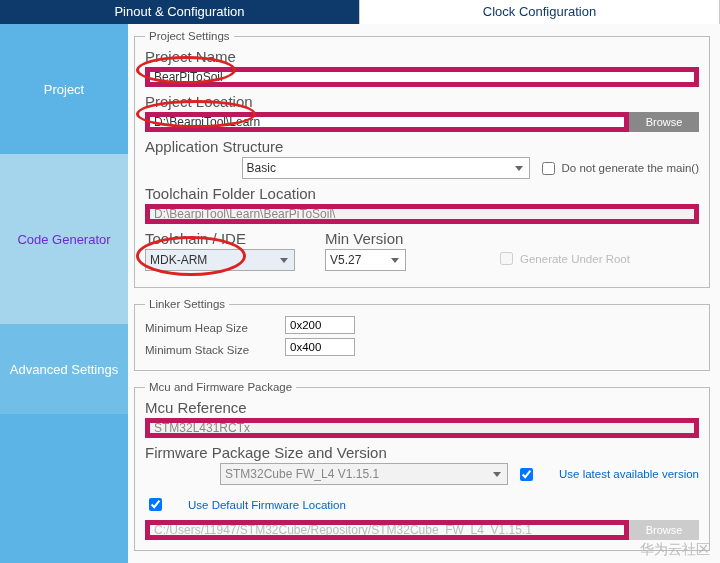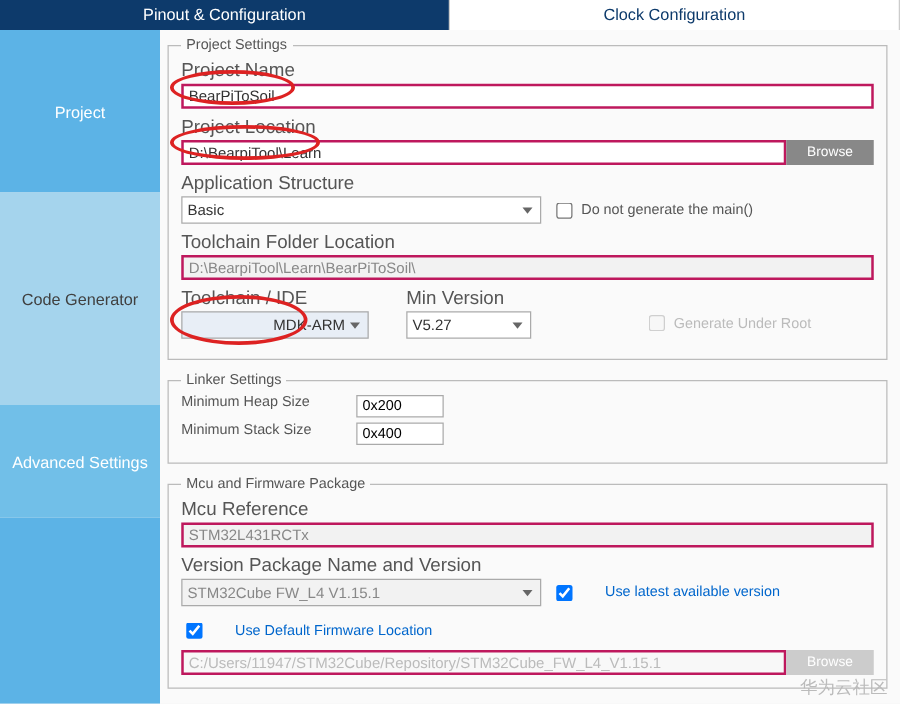--- a/index.html
+++ b/index.html
@@ -5,46 +5,46 @@
   * { box-sizing: border-box; font-family: Arial, Helvetica, sans-serif; }
   body { margin: 0; width: 720px; height: 563px; background: #f5f5f5; font-size: 12px; color: #333; position: relative; }
   .top-tabs { display: flex; height: 24px; background: #e8e8e8; }
   .tab { flex: 1; text-align: center; line-height: 24px; font-size: 13px; color: #555; border-right: 1px solid #ccc; }
   .tab.active { background: #0d3a6b; color: #fff; }
   .tab.inactive { background: #fff; color: #0d3a6b; }
   .main { display: flex; height: 539px; }
   .sidebar { width: 128px; display: flex; flex-direction: column; }
   .side-item { flex: 0 0 auto; display: flex; align-items: center; justify-content: center; color: #fff; font-size: 13px; }
   .side-project { background: #5cb3e6; height: 130px; }
-  .side-codegen { background: #a5d4ed; color: #404040; height: 170px; }
+  .side-codegen { background: #a5d4ed; color: #6d28d9; height: 170px; }
   .side-adv { background: #71bfe8; height: 90px; }
   .side-fill { background: #5cb3e6; flex: 1; }
   .content { flex: 1; padding: 6px 10px 0 6px; background: #fafafa; overflow: hidden; }
   fieldset { border: 1px solid #bbb; margin: 0 0 10px 0; padding: 6px 10px 10px 10px; }
   legend { font-size: 11.5px; color: #555; padding: 0 4px; }
   .row { margin-bottom: 6px; }
   .lbl { font-size: 15px; color: #555; margin-bottom: 2px; }
-  .txt { width: 100%; height: 20px; border: 2px solid #be185d; background: #fff; padding: 2px 4px; font-size: 12px; color: #333; }
+  .txt { width: 100%; height: 20px; border: 5px solid #be185d; background: #fff; padding: 2px 4px; font-size: 12px; color: #333; }
   .txt.ro { background: #f2f2f2; color: #888; }
   .txt.ro2 { background: #f8f8f8; color: #bbb; }
-  .inline { display: flex; align-items: center; gap: 8px; }
+  .inline { display: flex; align-items: center; gap: 8px; justify-content: flex-end; }
   .browse-row { display: flex; }
   .browse-row .txt { flex: 1; }
   .btn-browse { width: 70px; height: 20px; background: #888; color: #fff; border: none; font-size: 11px; }
   .btn-browse.dis { background: #ccc; color: #fff; }
   .sel { height: 22px; border: 1px solid #aaa; background: #fff; padding: 2px 18px 2px 4px; font-size: 12px; position: relative; display: inline-flex; align-items: center; }
   .sel::after { content: ""; position: absolute; right: 6px; top: 8px; border-left: 4px solid transparent; border-right: 4px solid transparent; border-top: 5px solid #666; }
   .sel.wide { width: 288px; }
-  .sel.mid { width: 150px; background: #e8eef6; justify-content: flex-end; }
-  .sel.sm { width: 100px; }
+  .sel.mid { width: 150px; background: #e8eef6; }
+  .sel.sm { width: 81px; }
   .cb { display: inline-flex; align-items: center; gap: 4px; font-size: 11.5px; color: #555; }
   .cb input { width: 13px; height: 13px; }
   .cb.dis { color: #bbb; justify-content: center; }
   .cb.blue { color: #0066cc; gap: 23px; }
-  .mini-row { display: flex; align-items: flex-start; margin-bottom: 4px; }
+  .mini-row { display: flex; align-items: flex-end; margin-bottom: 4px; }
   .mini-row .lbl2 { width: 140px; font-size: 11.5px; color: #555; }
   .mini-row input { width: 70px; height: 18px; border: 1px solid #aaa; padding: 1px 4px; font-size: 11.5px; }
   .two-col { display: flex; gap: 30px; align-items: flex-end; }
   .watermark { position: absolute; right: 10px; bottom: 4px; font-size: 14px; color: #bbb; font-family: "Microsoft YaHei", sans-serif; }
   .ring { position: absolute; border: 3px solid #d22; border-radius: 50%; pointer-events: none; }
 </style>
 </head>
 <body>
 
 <div class="top-tabs">
@@ -128,21 +128,21 @@
       </div>
     </fieldset>
 
     <fieldset>
       <legend>Mcu and Firmware Package</legend>
       <div class="row">
         <div class="lbl">Mcu Reference</div>
         <input class="txt ro" readonly="" value="STM32L431RCTx" style="">
       </div>
       <div class="row">
-        <div class="lbl">Version Package Name and Version</div>
+        <div class="lbl">Firmware Package Size and Version</div>
         <div class="inline">
           <div class="sel wide" style="background:#f2f2f2;color:#888;">
               <span>STM32Cube FW_L4 V1.15.1</span>
             </div>
           <label class="cb blue">
               <input type="checkbox" checked="" style="">
               <span>Use latest available version</span>
             </label>
         </div>
       </div>

